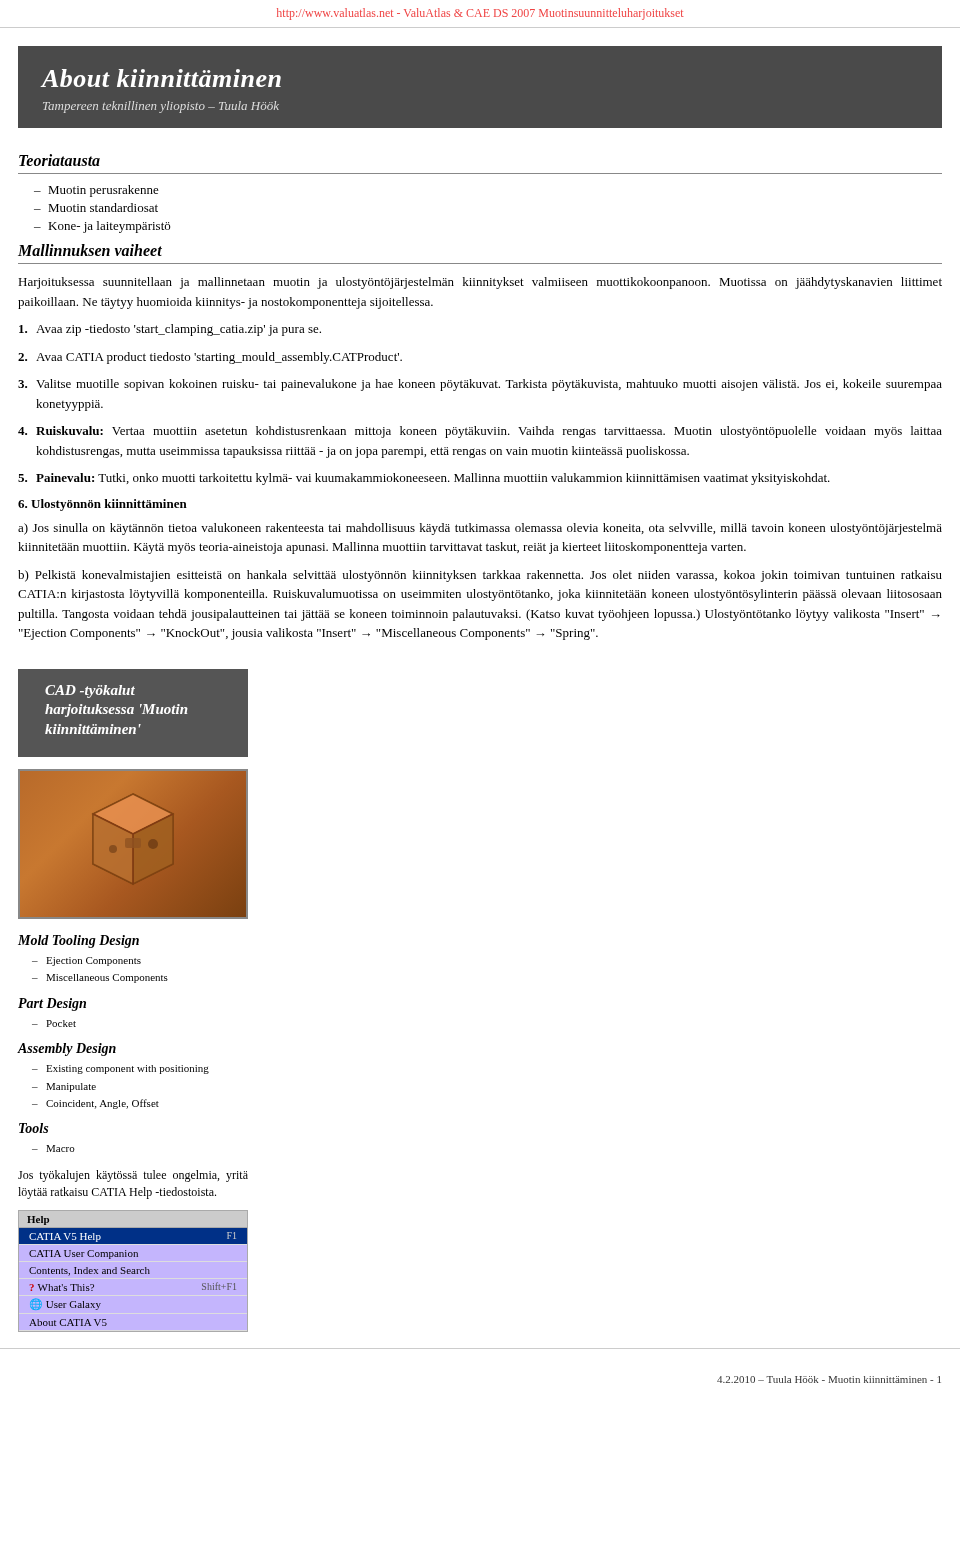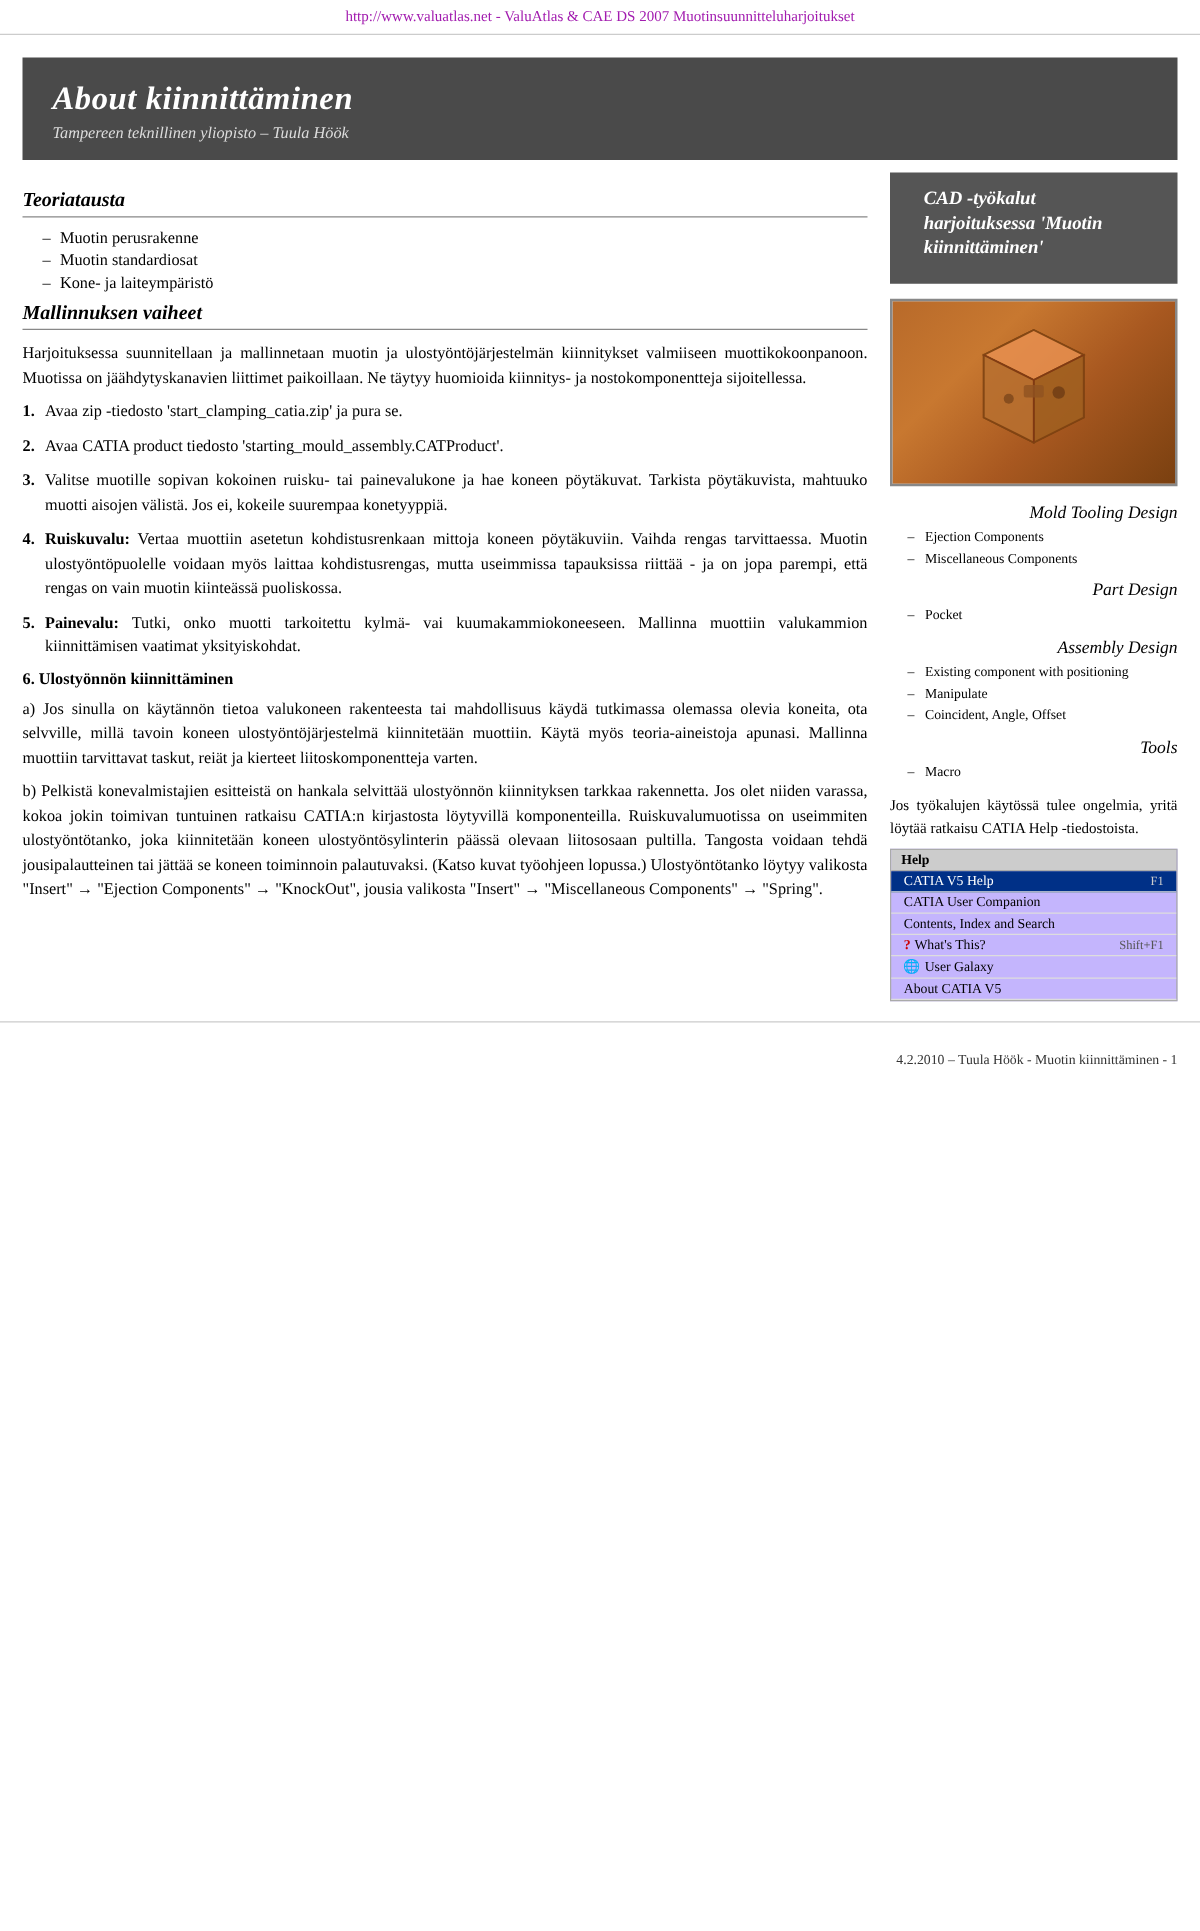--- a/index.html
+++ b/index.html
@@ -11,21 +11,21 @@
       width: 960px;
       min-height: 1545px;
     }
 
     
     .top-bar {
       background: #ffffff;
       text-align: center;
       padding: 6px 10px;
       font-size: 12px;
-      color: #a21caf;
+      color: #ef4444;
       border-bottom: 1px solid #ccc;
     }
 
     
     .title-banner {
       background: #4a4a4a;
       color: #ffffff;
       padding: 18px 24px 14px 24px;
       margin: 18px 18px 10px 18px;
     }
@@ -38,21 +38,21 @@
     .subtitle-line {
       font-size: 13px;
       color: #dddddd;
       margin-top: 4px;
       font-style: italic;
     }
 
     
     .main-content {
       display: flex;
-      flex-direction: row;
+      flex-direction: column;
       padding: 0 18px;
       gap: 18px;
     }
 
     
     .left-col {
       flex: 1 1 0;
       min-width: 0;
     }
 
@@ -149,25 +149,24 @@
     }
     .model-image svg {
       width: 120px;
       height: 120px;
       opacity: 0.85;
     }
 
     
     .right-section-heading {
       font-size: 14px;
-      font-weight: normal;
+      font-weight: bold;
       font-style: italic;
       margin-top: 10px;
       margin-bottom: 4px;
-      text-align: right;
     }
 
     .right-dash-list {
       list-style: none;
       padding-left: 14px;
       margin-bottom: 6px;
     }
     .right-dash-list li {
       position: relative;
       padding-left: 14px;

